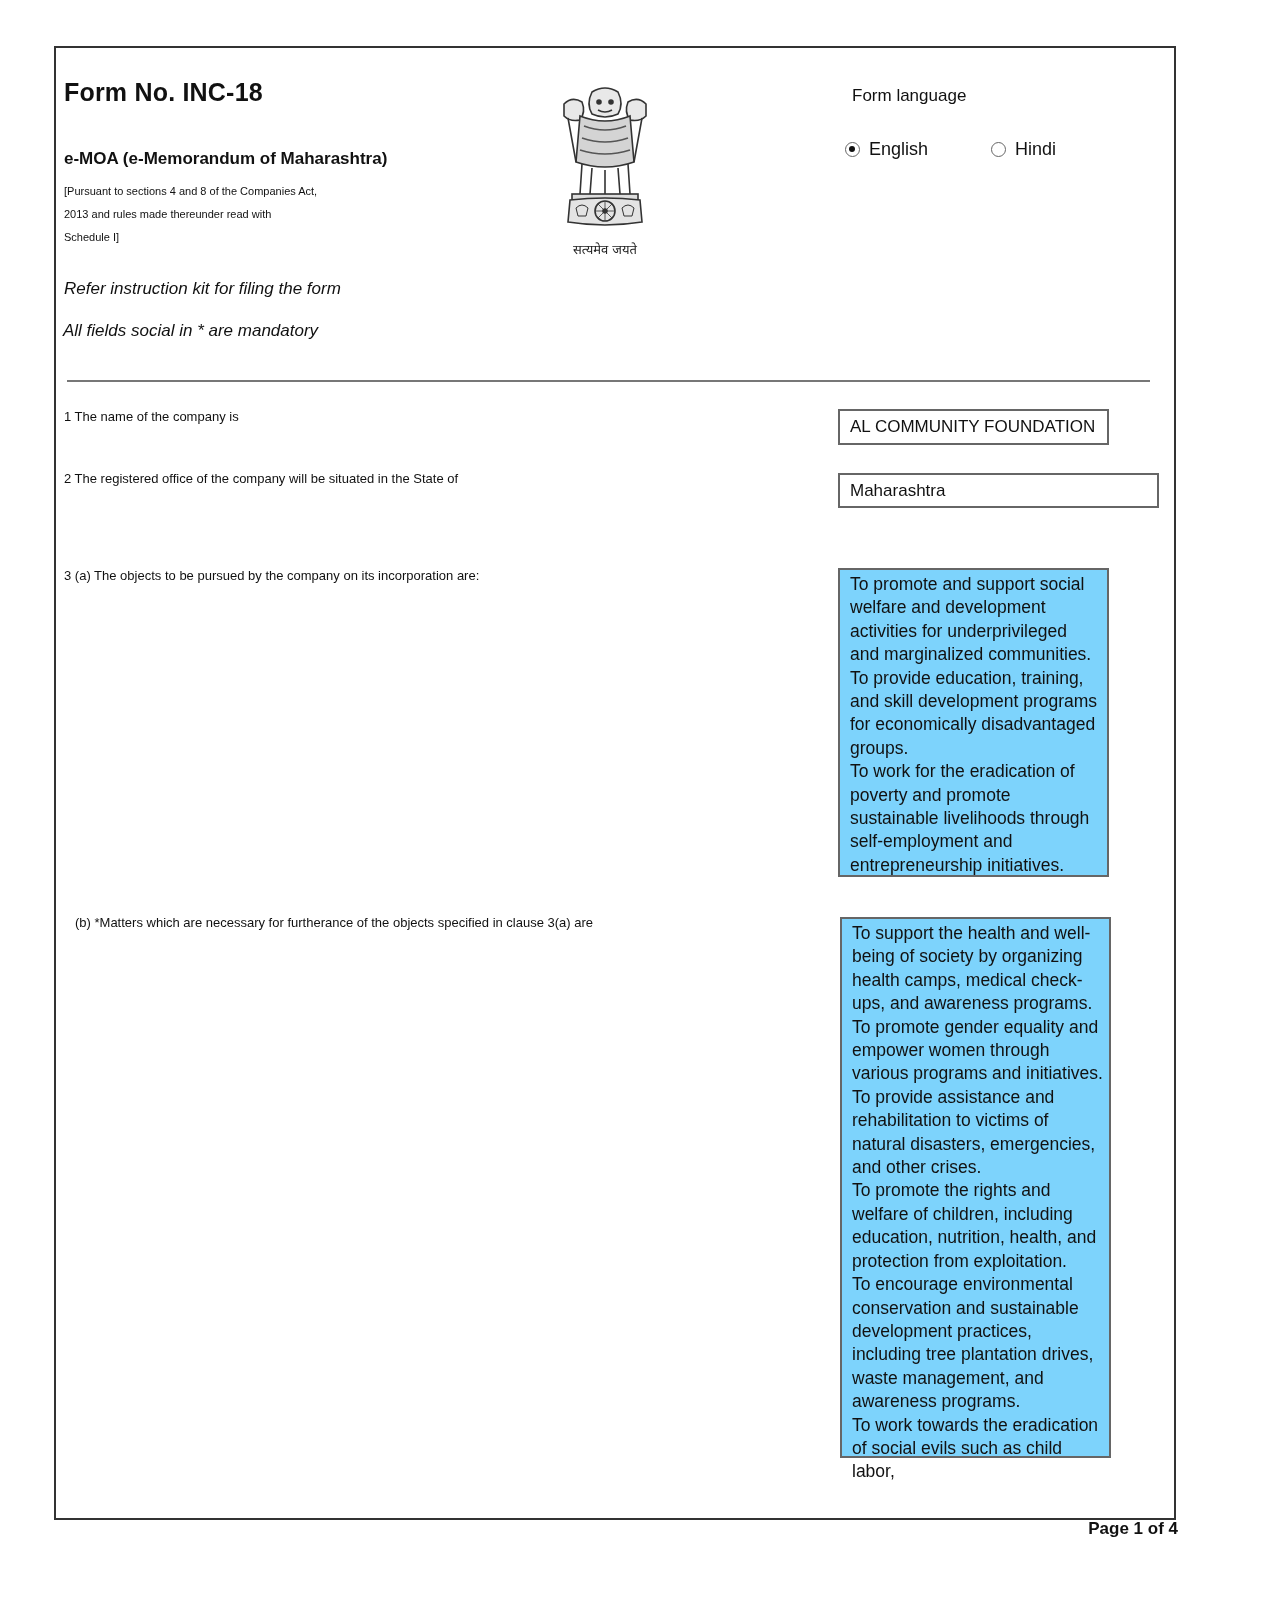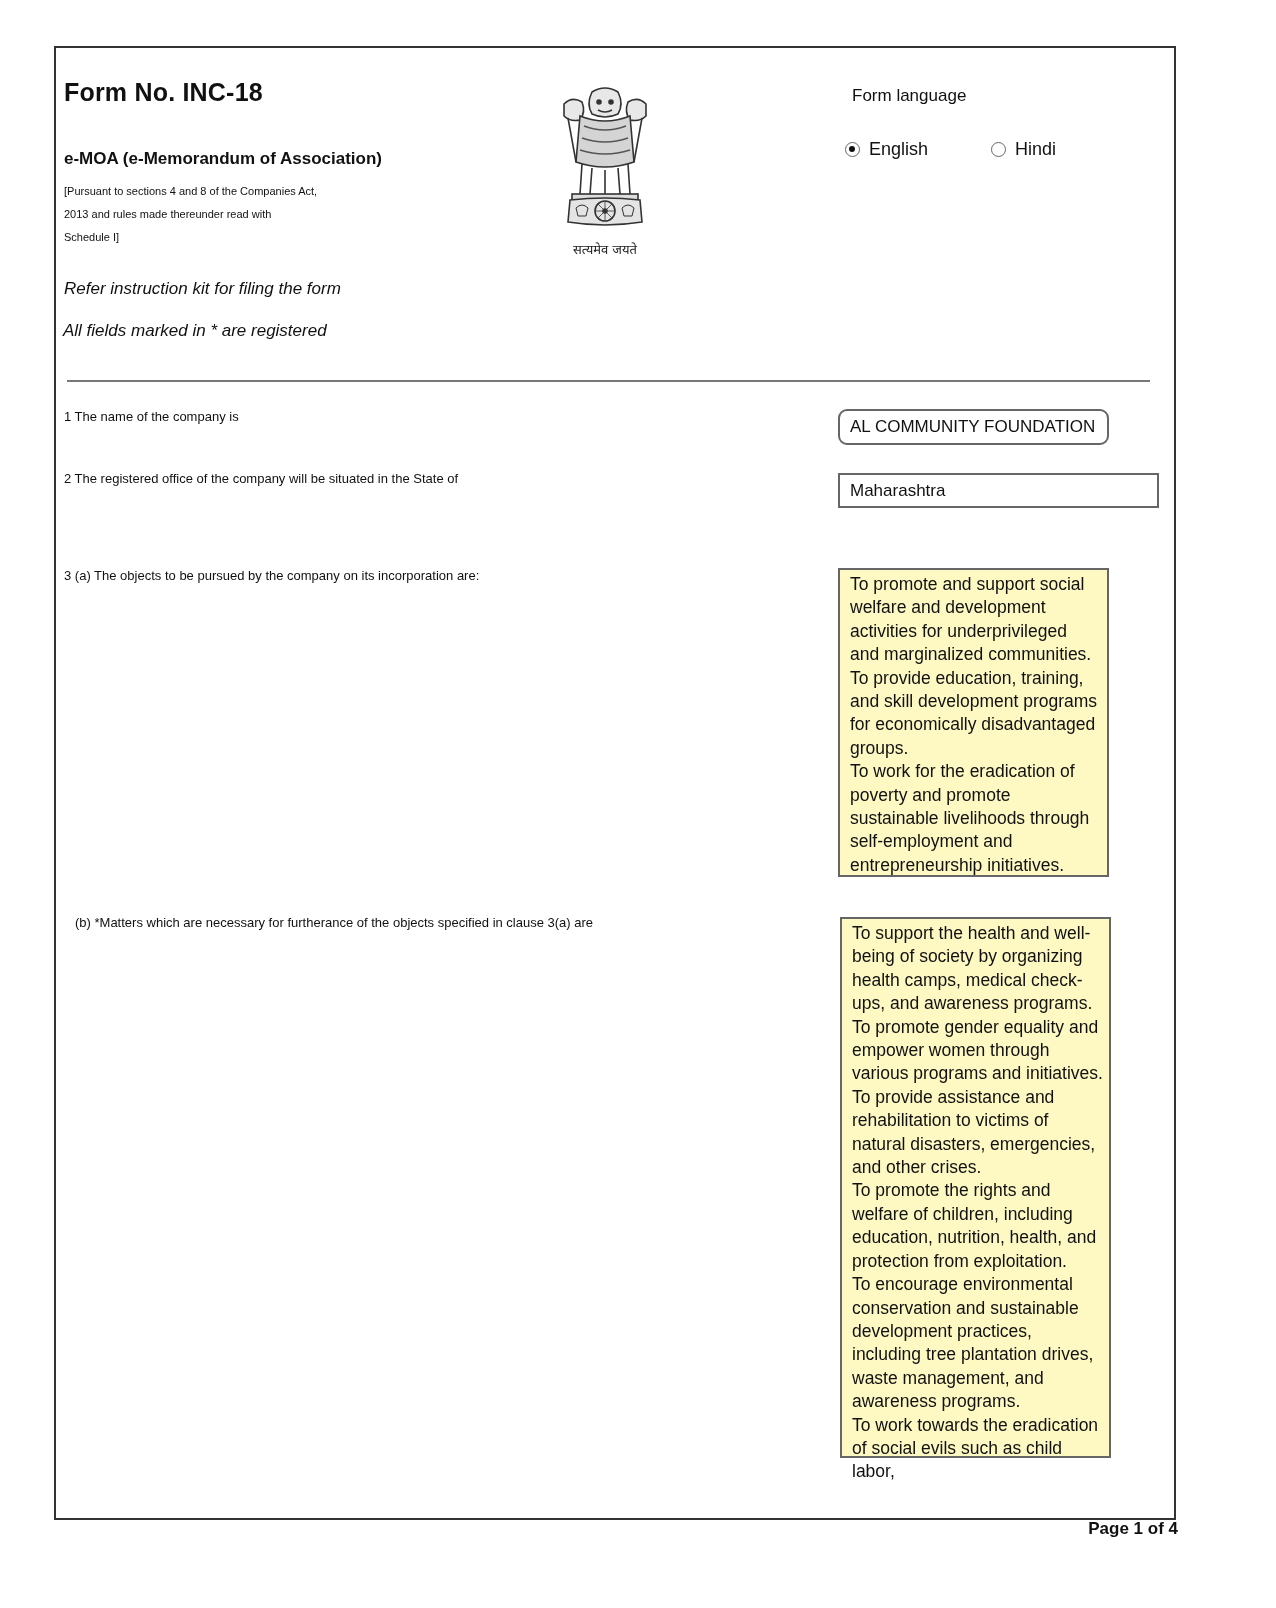--- a/index.html
+++ b/index.html
@@ -17,36 +17,36 @@
     .lang-label { left: 852px; top: 86px; font-size: 17px; }
     .radio-row { top: 139px; font-size: 18px; display: flex; align-items: center; gap: 9px; }
     .radio { width: 15px; height: 15px; border-radius: 50%; border: 1.5px solid #666; box-sizing: border-box;
              background: #fff; position: relative; display: inline-block; }
     .radio.checked::after { content: ""; position: absolute; left: 3px; top: 3px; width: 6px; height: 6px;
              border-radius: 50%; background: #111; }
     .separator { left: 67px; top: 380px; width: 1083px; height: 0; border-top: 2px solid #777; }
     .q { font-size: 13px; }
     .field { border: 2px solid #666; box-sizing: border-box; background: #fff; font-size: 17px;
              padding: 0 10px; display: flex; align-items: center; }
-    .textarea { border: 2px solid #666; box-sizing: border-box; background: #fef9c3; font-size: 17.5px;
+    .textarea { border: 2px solid #666; box-sizing: border-box; background: #7dd3fc; font-size: 17.5px;
                 line-height: 23.4px; padding: 3px 0 0 10px; white-space: pre-line; overflow: visible; }
     .page-num { right: 98px; top: 1519px; font-size: 17px; font-weight: bold; }
   </style>
 </head>
 <body>
 
 <div class="page-border"></div>
 
 <div class="abs form-no">Form No. INC-18</div>
-<div class="abs subtitle">e-MOA (e-Memorandum of Association)</div>
+<div class="abs subtitle">e-MOA (e-Memorandum of Maharashtra)</div>
 <div class="abs pursuant">[Pursuant to sections 4 and 8 of the Companies Act,
 2013 and rules made thereunder read with
  Schedule I]</div>
 <div class="abs refer">Refer instruction kit for filing the form</div>
-<div class="abs mandatory">All fields marked in * are registered</div>
+<div class="abs mandatory">All fields social in * are mandatory</div>
 
 <div class="abs emblem">
   <svg width="110" height="180" viewBox="0 0 110 180">
     <g fill="none" stroke="#333" stroke-width="1.6">
 
       <path d="M42 10 Q55 2 68 10 Q74 22 68 32 Q55 38 42 32 Q36 22 42 10 Z" fill="#e8e8e8"></path>
       <circle cx="49" cy="20" r="2" fill="#333"></circle>
       <circle cx="61" cy="20" r="2" fill="#333"></circle>
       <path d="M48 28 Q55 32 62 28"></path>
 
@@ -78,21 +78,21 @@
   <span>English</span>
 </div>
 <div class="abs radio-row" style="left:991px;">
   <span class="radio"></span>
   <span>Hindi</span>
 </div>
 
 <div class="abs separator"></div>
 
 <div class="abs q" style="left:64px; top:409px;">1 The name of the company is</div>
-<div class="abs field" style="left:838px; top:409px; width:271px; height:36px;border-radius:9px;">
+<div class="abs field" style="left:838px; top:409px; width:271px; height:36px;">
   <span>AL COMMUNITY FOUNDATION</span>
 </div>
 
 <div class="abs q" style="left:64px; top:471px;">2 The registered office of the company will be situated in the State of</div>
 <div class="abs field" style="left:838px; top:473px; width:321px; height:35px;">
   <span>Maharashtra</span>
 </div>
 
 <div class="abs q" style="left:64px; top:568px;">3 (a) The objects to be pursued by the company on its incorporation are:</div>
 <div class="abs textarea" style="left:838px; top:568px; width:271px; height:309px;">To promote and support social

